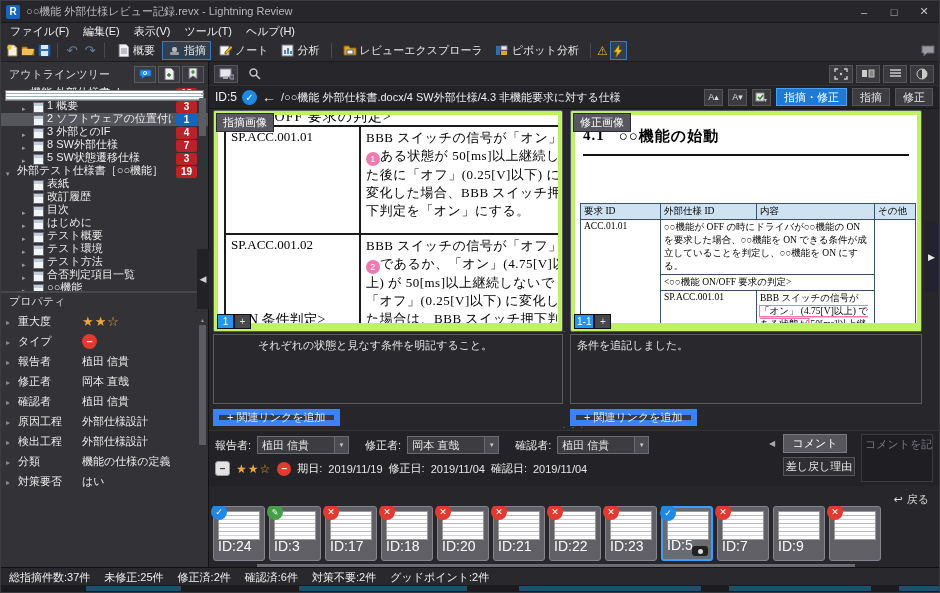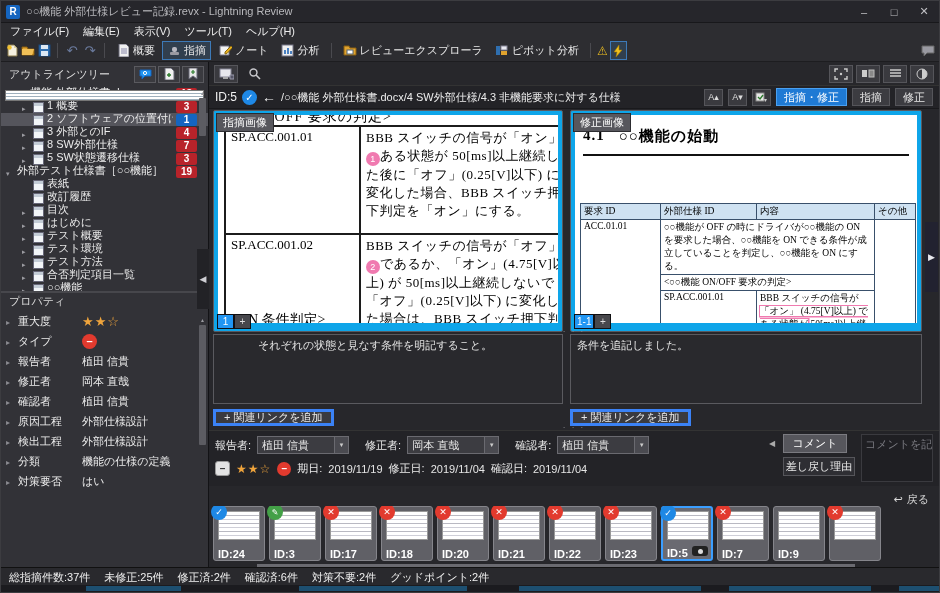--- a/index.html
+++ b/index.html
@@ -81,21 +81,21 @@
      background:#232327; border-top:1px solid #333; border-bottom:1px solid #19191c; }
   .idlabel { font-size:12px; color:#f2f2f2; }
   .stbadge { width:15px; height:15px; border-radius:50%; background:#1e88e5; color:#fff; display:inline-flex; align-items:center; justify-content:center; font-size:10px; font-weight:bold; flex:0 0 15px; }
   .backarrow { font-size:14px; font-weight:bold; color:#f0f0f0; }
   .breadcrumb { flex:1; white-space:nowrap; overflow:hidden; color:#ececec; }
   .hd-btn { width:19px; height:17px; border:1px solid #55555a; background:#3a3a3f; display:flex; align-items:center; justify-content:center; font-size:9px; color:#ddd; }
   .mode { height:18px; padding:0 7px; background:#3c3c41; border:1px solid #55555a; display:flex; align-items:center; color:#e8e8e8; }
   .mode.sel { background:#1f7ad4; border-color:#4aa0f0; color:#fff; }
 
   
-  .panel { position:absolute; top:48px; height:222px; background:#0ea5e9; border:1px solid #5a5a5f; border-radius:2px; overflow:hidden; }
+  .panel { position:absolute; top:48px; height:222px; background:#bef264; border:1px solid #5a5a5f; border-radius:2px; overflow:hidden; }
   .panel.left { left:4px; width:350px; }
   .panel.right { left:361px; width:352px; }
   .doc { position:absolute; left:4px; right:4px; top:4px; bottom:8px; background:#fff; color:#000; overflow:hidden;
      font-family:"Liberation Serif","DejaVu Serif",serif; }
   .panel-label { position:absolute; top:2px; left:2px; background:#57575d; color:#fff; padding:1px 6px; z-index:6;
      border:1px solid #2c2c30; font-family:"Liberation Sans",sans-serif; }
   .page-tabs { position:absolute; left:3px; bottom:2px; display:flex; z-index:6; font-family:"Liberation Sans",sans-serif; }
   .ptab { min-width:17px; height:15px; background:#2196f3; color:#fff; display:flex; align-items:center; justify-content:center;
      border:1px solid #101013; font-size:10px; padding:0 2px; }
   .ptab.add { background:#47474c; color:#ddd; }
@@ -123,21 +123,21 @@
   .rarrow { position:absolute; right:1px; top:160px; width:13px; height:70px; background:#222230; color:#e8e8ee;
      display:flex; align-items:center; justify-content:center; font-size:9px; z-index:8; }
 
   
   .grip { position:absolute; left:0; right:0; text-align:center; color:#8a8a90; font-size:8px; letter-spacing:2px; height:4px; line-height:3px; }
 
   
   .comment-box { position:absolute; top:272px; height:70px; background:#29292d; border:1px solid #5a5a5f; padding:3px 6px; color:#e4e4e4; overflow:hidden; }
   .comment-box.left { left:4px; width:350px;padding-left:44px; }
   .comment-box.right { left:361px; width:352px; }
-  .addlink { position:absolute; top:347px; height:17px; background:#3a3a3f; border:3px solid #3b82f6; color:#e8e8e8;
+  .addlink { position:absolute; top:347px; height:17px; background:#3a3a3f; border:6px solid #3b82f6; color:#e8e8e8;
      display:inline-flex; align-items:center; padding:0 8px; }
   .addlink.left { left:4px; } .addlink.right { left:361px; }
 
   
   .info { position:absolute; top:368px; left:0; right:0; height:56px; background:#232327; border-top:1px solid #333; }
   .info-line1 { position:absolute; top:5px; left:6px; display:flex; align-items:center; gap:6px; }
   .ilabel { color:#ececec; }
   .select { width:92px; height:18px; background:#3c3c41; border:1px solid #6a6a70; display:flex; align-items:center; padding-left:4px; margin-right:10px; }
   .select .sval { flex:1; }
   .select .sarr { width:14px; height:100%; background:#4a4a50; border-left:1px solid #6a6a70; display:flex; align-items:center; justify-content:center; font-size:6px; color:#ccc; }
@@ -158,21 +158,21 @@
   
   .backrow { position:absolute; top:430px; right:10px; display:flex; align-items:center; gap:4px; color:#d8d8d8; }
 
   
   .thumbs { position:absolute; top:444px; left:2px; right:0; height:57px; display:flex; overflow:hidden; padding-left:2px; }
   .tile { position:relative; flex:0 0 52px; height:55px; background:#606066; border:1px solid #85858b; border-radius:3px; margin-right:4px; }
   .tile.sel { border:2px solid #3b9eff; background:#6a6a71; }
   .timg { position:absolute; top:4px; left:4px; width:42px; height:29px; background:
       repeating-linear-gradient(#fff 0 3px,#b9b9c2 3px 4px,#fff 4px 7px,#cfcfd8 7px 8px); border:1px solid #999; }
   .tile.sel .timg { top:3px; }
-  .tid { position:absolute; bottom:0; left:4px; color:#fff; font-size:11px;font-weight:bold; }
+  .tid { position:absolute; bottom:6px; left:4px; color:#fff; font-size:14px; }
   .tst { position:absolute; top:-3px; left:-3px; width:16px; height:16px; border-radius:50%; color:#fff;
      display:flex; align-items:center; justify-content:center; font-size:9px; font-weight:bold; z-index:3; }
   .tst.check { background:#1e88e5; } .tst.check::before { content:"✓"; }
   .tst.x { background:#e23a2e; } .tst.x::before { content:"✕"; }
   .tst.pencil { background:#43a047; } .tst.pencil::before { content:"✎"; font-size:8px; }
   .eyepill { position:absolute; right:3px; bottom:3px; width:16px; height:10px; background:#222; border-radius:3px; display:none; align-items:center; justify-content:center; }
   .tile.sel .eyepill { display:flex; }
   .eyepill::before { content:""; width:5px; height:5px; border-radius:50%; background:#ddd; }
   .hscroll { position:absolute; top:502px; left:48px; width:598px; height:4px; background:#6a6a70; }
 

